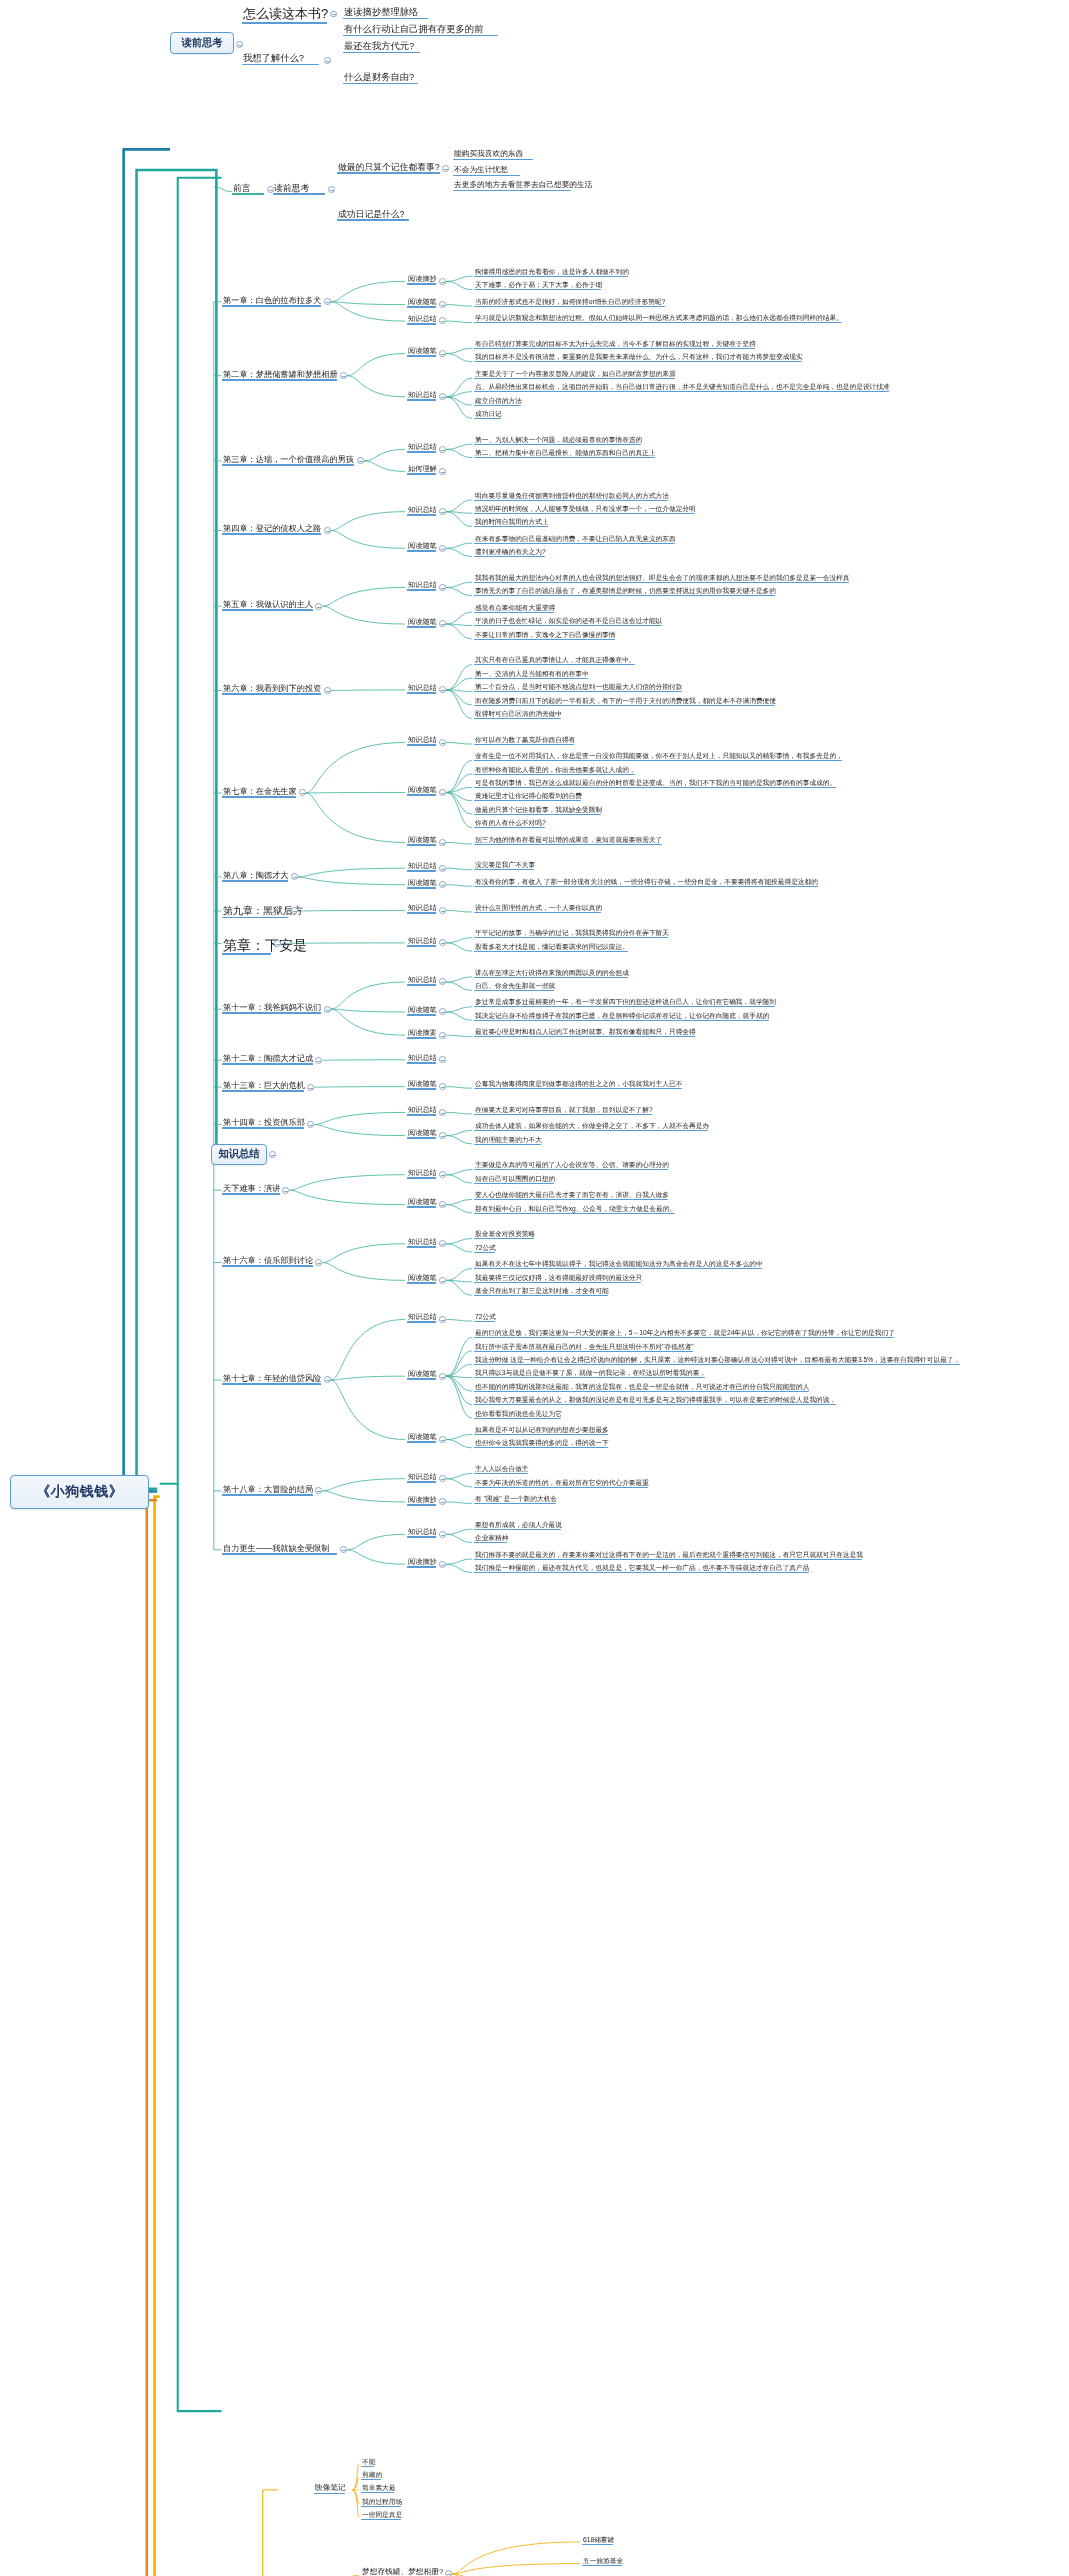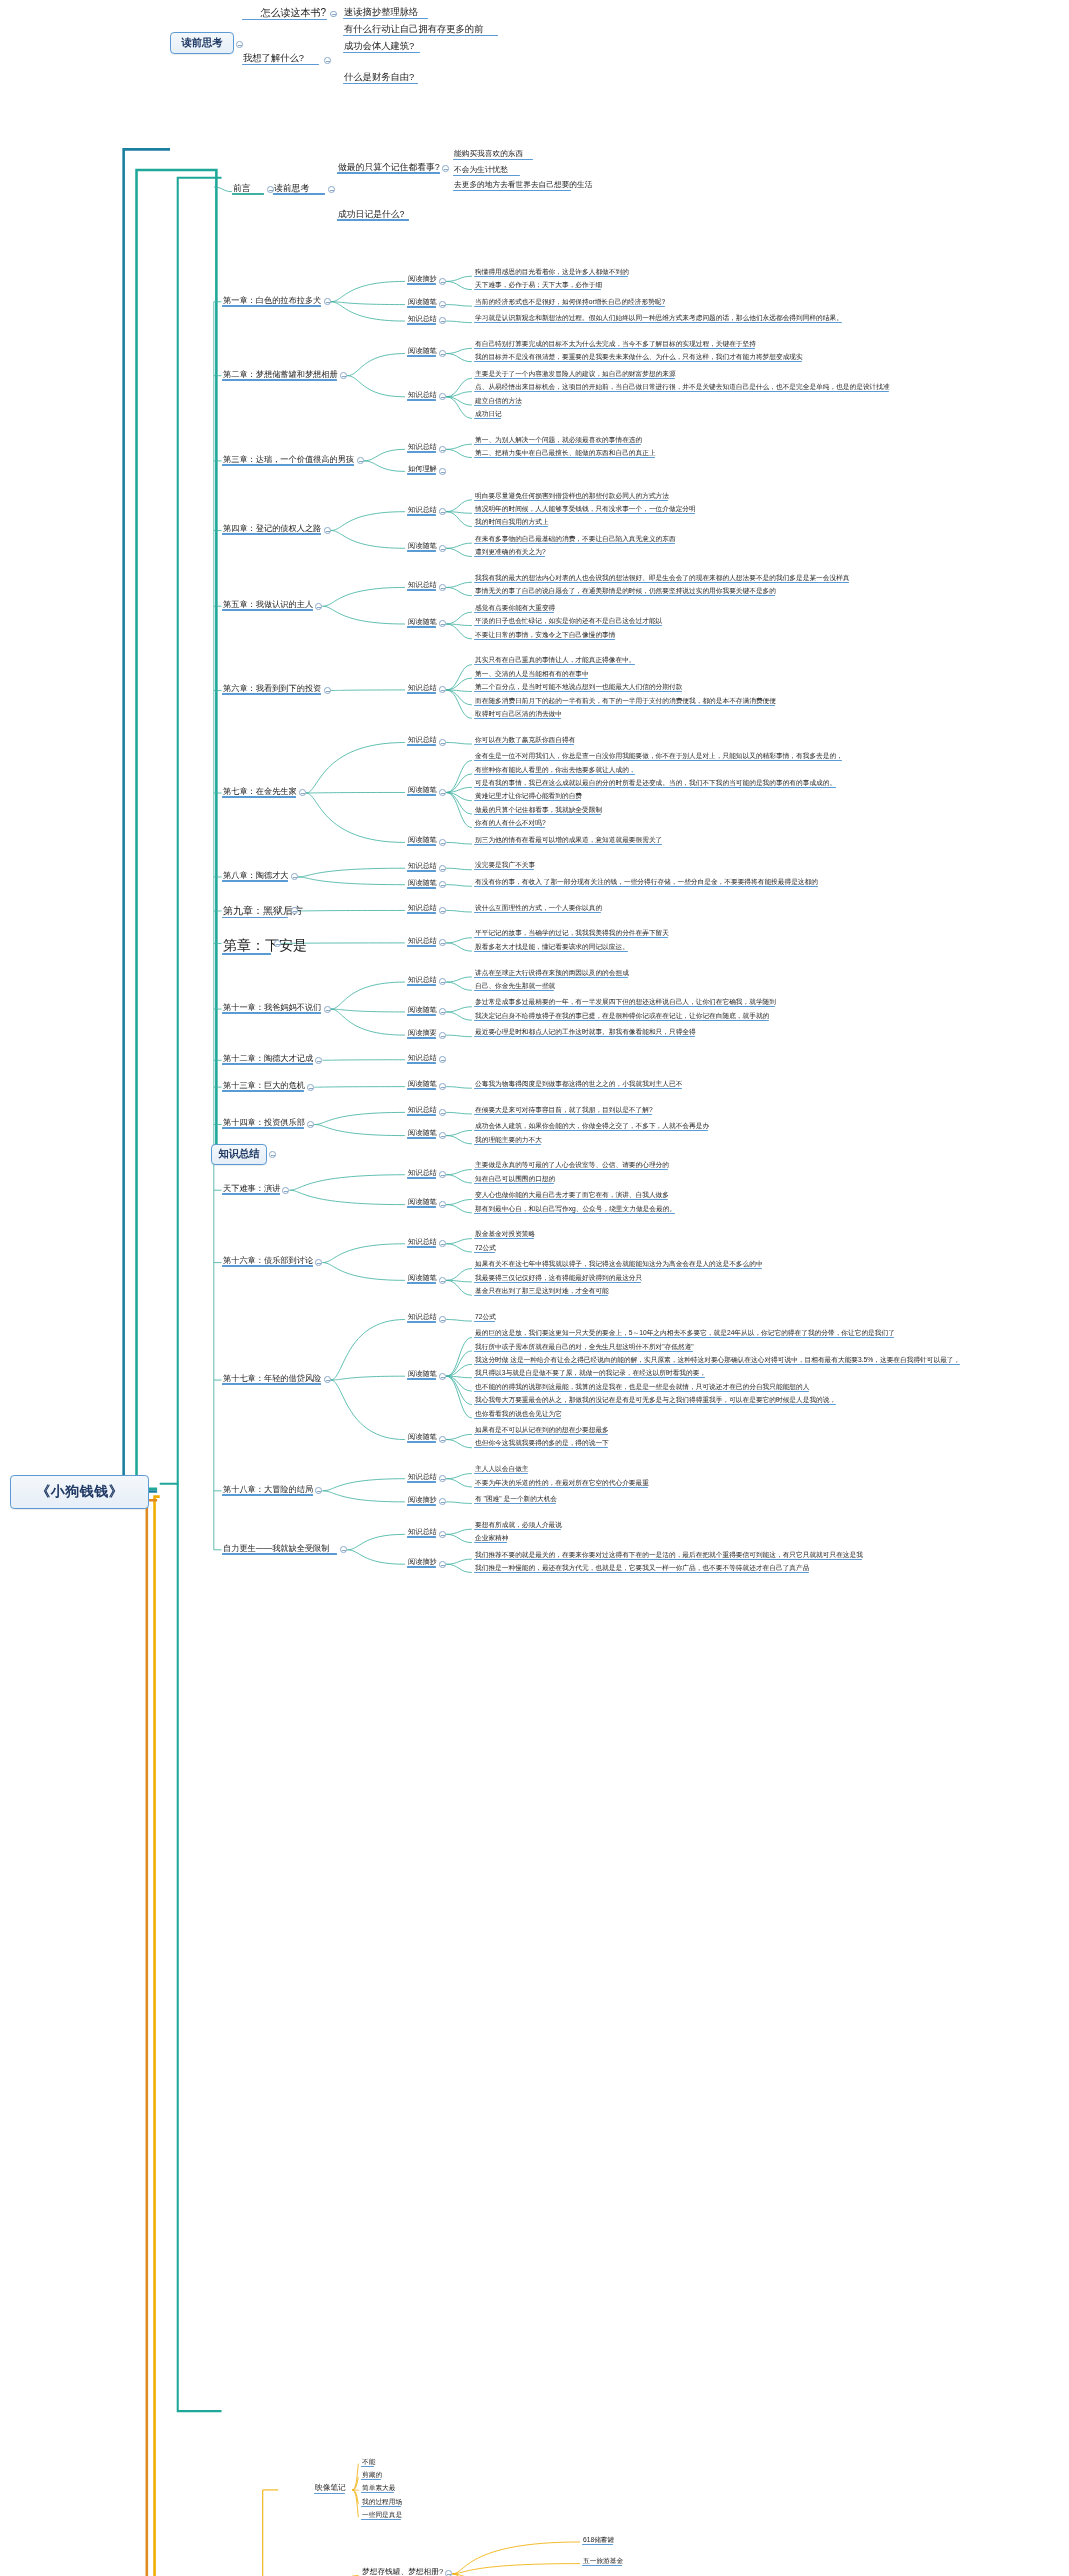--- a/index.html
+++ b/index.html
@@ -277,21 +277,21 @@
   <div class="boxnode branch" style="left:170px; top:32px; width:64px; height:22px; border-color:#5b9bd5;">
     <span>读前思考</span>
   </div>
   <div class="toggle" style="left:236px; top:41px;"></div>
 
   <div class="boxnode branch" style="left:211px; top:1144px; width:56px; height:20.6px;">
     <span>知识总结</span>
   </div>
   <div class="toggle" style="left:269px; top:1151px;"></div>
 
-  <div class="node" style="left:242px; top:7.2px; font-size:10px; width:85px;text-align:right;">
+  <div class="node" style="left:242px; top:7.2px; font-size:13px; width:85px;">
     <span class="txt">怎么读这本书?</span>
     <span class="ul" style="width:85px;"></span>
   </div>
   <div class="toggle" style="left:330px; top:10.8px;"></div>
 
   <div class="node" style="left:343px; top:7.2px; font-size:9.3px; width:85px;">
     <span class="txt">速读摘抄整理脉络</span>
     <span class="ul" style="width:85px;"></span>
   </div>
 
@@ -299,21 +299,21 @@
     <span class="txt">我想了解什么?</span>
     <span class="ul" style="width:77px;"></span>
   </div>
   <div class="toggle" style="left:324px; top:57px;"></div>
 
   <div class="node" style="left:343px; top:24px; font-size:9.3px; width:155px;">
     <span class="txt">有什么行动让自己拥有存更多的前</span>
     <span class="ul" style="width:155px;"></span>
   </div>
   <div class="node" style="left:343px; top:41px; font-size:9.3px; width:77px;">
-    <span class="txt">成功会体人建筑?</span>
+    <span class="txt">最还在我方代元?</span>
     <span class="ul" style="width:77px;"></span>
   </div>
   <div class="node" style="left:343px; top:72px; font-size:9.3px; width:75px;">
     <span class="txt">什么是财务自由?</span>
     <span class="ul" style="width:75px;"></span>
   </div>
 
   <div class="node" style="left:232px; top:183px; font-size:8.8px; width:32px;">
     <span class="txt">前言</span>
     <span class="ul teal" style="width:32px;"></span>

